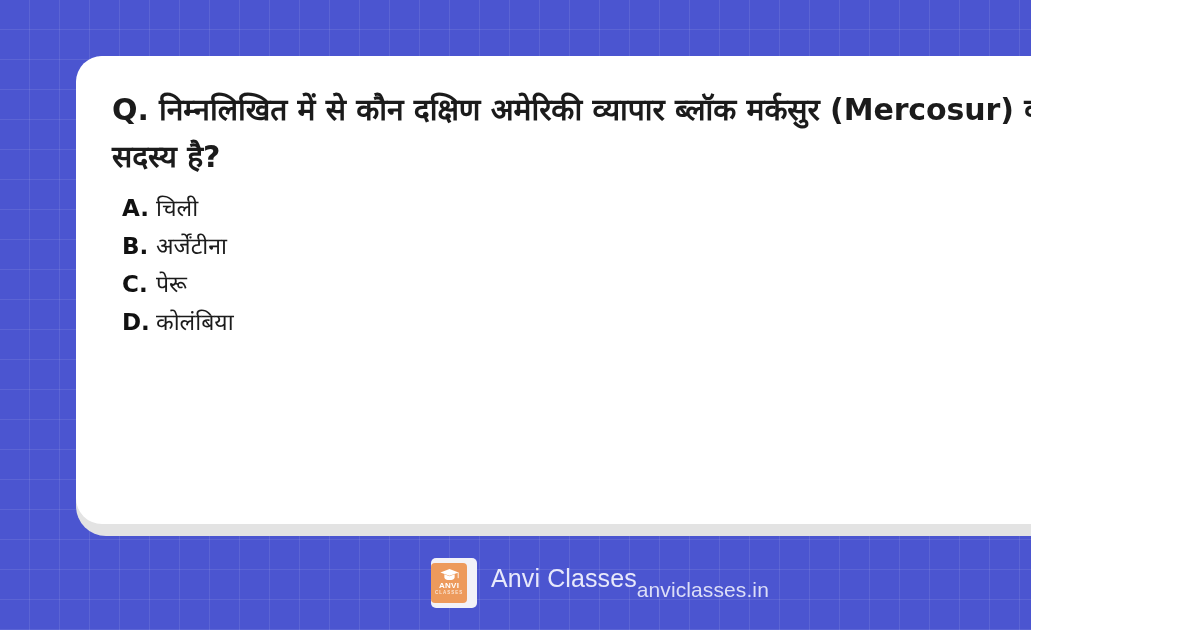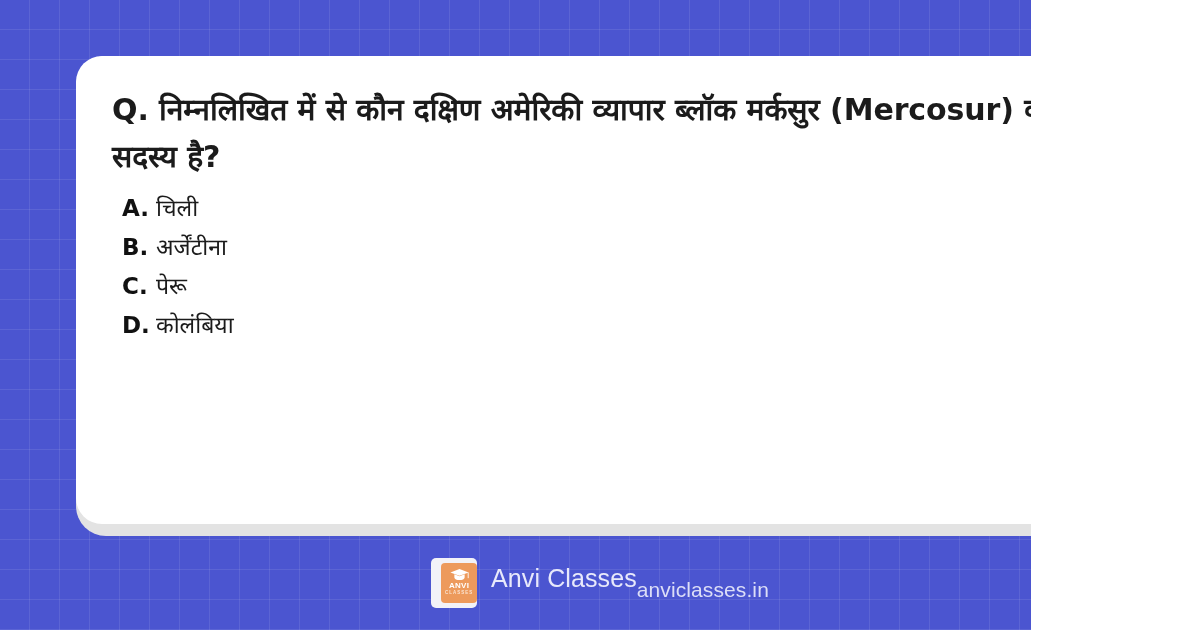--- a/index.html
+++ b/index.html
@@ -74,21 +74,21 @@
     margin-bottom: 2px;
   }
   .option-letter {
     font-family: "DejaVu Sans", "Liberation Sans", sans-serif;
     font-weight: 700;
     min-width: 34px;
     font-size: 23px;
     color: #111;
   }
   .option-text {
-    font-family: Liberation Mono, monospace;
+    font-family: Liberation Serif, serif;
     font-weight: 400;
     font-size: 23px;
     color: #1b1b1b;
   }
 
   
   #footer {
     position: absolute;
     left: 0;
     top: 546px;
@@ -99,21 +99,21 @@
     justify-content: center;
     gap: 14px;
   }
   #brand-logo {
     width: 46px;
     height: 50px;
     background: #f2f2f8;
     border-radius: 5px;
     display: flex;
     align-items: center;
-    justify-content: flex-end;
+    justify-content: flex-start;
     flex: none;
   }
   #brand-logo-inner {
     width: 36px;
     height: 40px;
     background: #ed9a5c;
     border-radius: 4px;
     display: flex;
     flex-direction: column;
     align-items: center;

